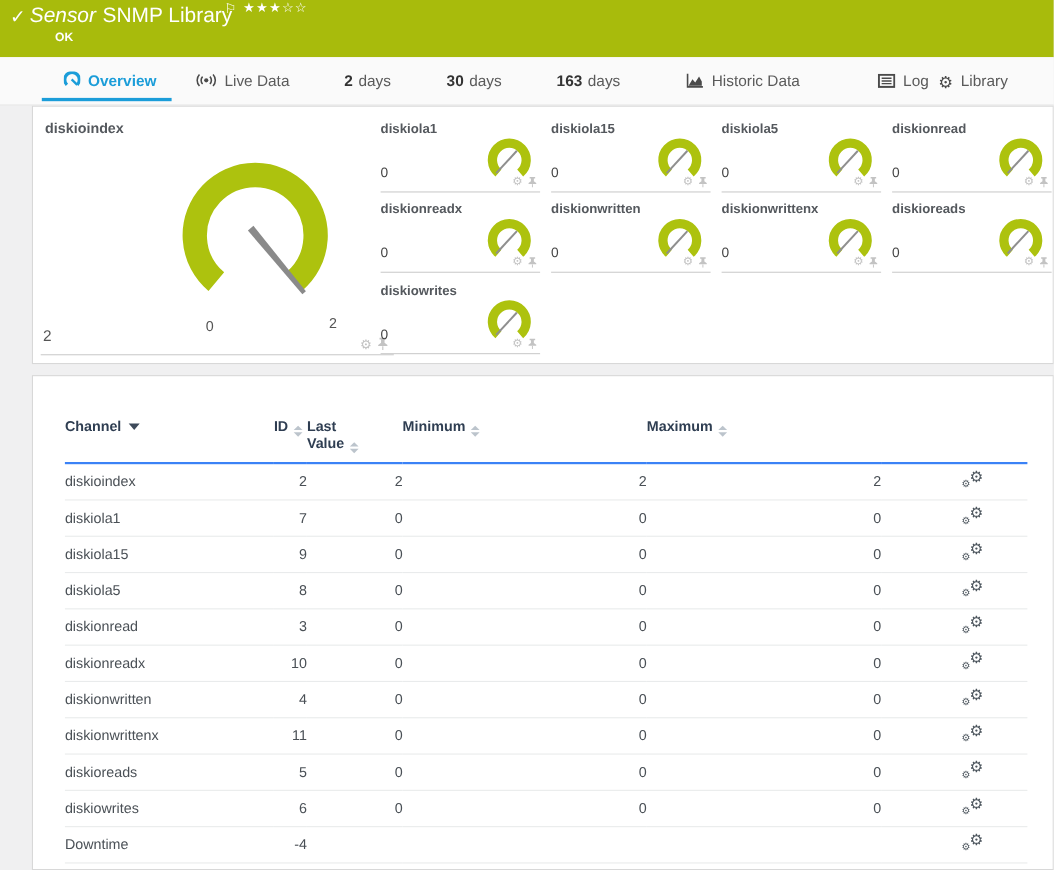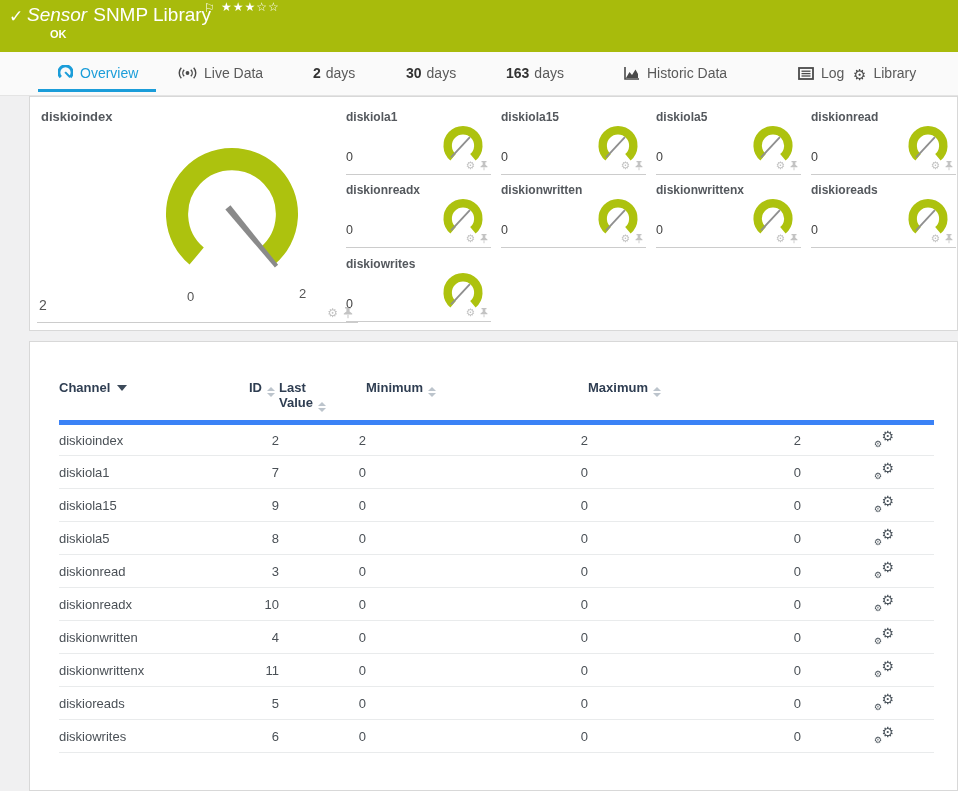--- a/index.html
+++ b/index.html
@@ -14,21 +14,21 @@
   .topbar .title em { font-style:italic; margin-right:6px; }
   .topbar .flag { position:absolute; left:204px; top:1px; font-size:12px; }
   .topbar .stars { position:absolute; left:221px; top:0px; font-size:12px; letter-spacing:1px; }
   .topbar .ok { position:absolute; left:50px; top:28px; font-size:11px; font-weight:bold; }
 
   
   .tabbar { position:absolute; left:0; top:52px; width:958px; height:44px; background:#fafafa; border-bottom:1px solid #e4e4e4; }
   .tab { position:absolute; top:13px; font-size:14px; color:#5a5a5a; white-space:nowrap; cursor:pointer; }
   .tab .num { font-weight:bold; color:#333; margin-right:5px; }
   .tab svg, .tab .gearglyph { vertical-align:-2px; margin-right:7px; }
-  .tab.active { color:#1b9dd9; font-weight:normal;padding-left:18px; }
+  .tab.active { color:#1b9dd9; font-weight:bold;padding-left:18px; }
   .tab-underline { position:absolute; left:38px; top:37px; width:118px; height:3px; background:#1b9dd9; }
   .gearglyph { font-size:15px; color:#4a4a4a; font-style:normal; }
 
   
   .panel { position:absolute; left:29px; width:929px; background:#fff; border:1px solid #d8d8d8; }
   .panel.gauges { top:96px; height:235px; }
   .panel.tablep { top:341px; height:450px; overflow:hidden; }
 
   
   .bigtile { position:absolute; left:7px; top:8px; width:321px; height:218px; border-bottom:1px solid #ccc; cursor:pointer; }
@@ -49,21 +49,21 @@
   .stile svg.sgauge { position:absolute; right:5px; top:12px; }
   .stile .tile-icons { right:2px; bottom:3px; }
   .stile .tile-icons .gear { font-size:10.5px; }
 
   
   .tablewrap { padding:38px 25px 0 29px; }
   table { border-collapse:collapse; table-layout:fixed; width:875px; }
   col.c-channel{width:190px} col.c-id{width:30px} col.c-last{width:87px}
   col.c-min{width:222px} col.c-max{width:213px} col.c-set{width:133px}
   thead td { vertical-align:top; font-size:13px; font-weight:bold; color:#2f3e52;
-    padding-bottom:8px; border-bottom:5px solid #3b82f6; white-space:nowrap; line-height:15px; }
+    padding-bottom:8px; border-bottom:2px solid #3b82f6; white-space:nowrap; line-height:15px; }
   thead td.r { text-align:left; }
   tbody td { height:33px; font-size:13px; color:#4a5056; border-bottom:1px solid #e9ebec;
     white-space:nowrap; }
   tbody td.r { text-align:right; }
   tbody td.set { padding-left:73px; }
   tbody tr { cursor:pointer; }
   
   .sort { display:inline-flex; flex-direction:column; gap:2px; margin-left:5px; vertical-align:1px; }
   .sort i { width:0; height:0; border-left:4px solid transparent; border-right:4px solid transparent; }
   .sort i.up { border-bottom:4px solid #bcc4cc; }
@@ -424,18 +424,28 @@
     <td class="cell-channel">diskiowrites</td>
     <td class="r cell-id">6</td>
     <td class="r cell-last">0</td>
     <td class="r cell-min">0</td>
     <td class="r cell-max">0</td>
     <td class="set">
       <span class="rowgears"><span class="gb">⚙</span><span class="gs">⚙</span></span>
     </td>
   </tr>
 
+  <tr>
+    <td class="cell-channel">Downtime</td>
+    <td class="r cell-id">-4</td>
+    <td class="r cell-last"></td>
+    <td class="r cell-min"></td>
+    <td class="r cell-max"></td>
+    <td class="set">
+      <span class="rowgears"><span class="gb">⚙</span><span class="gs">⚙</span></span>
+    </td>
+  </tr>
 </tbody>
       </table>
     </div>
   </div>
 
 </div>
 
 </body></html>

